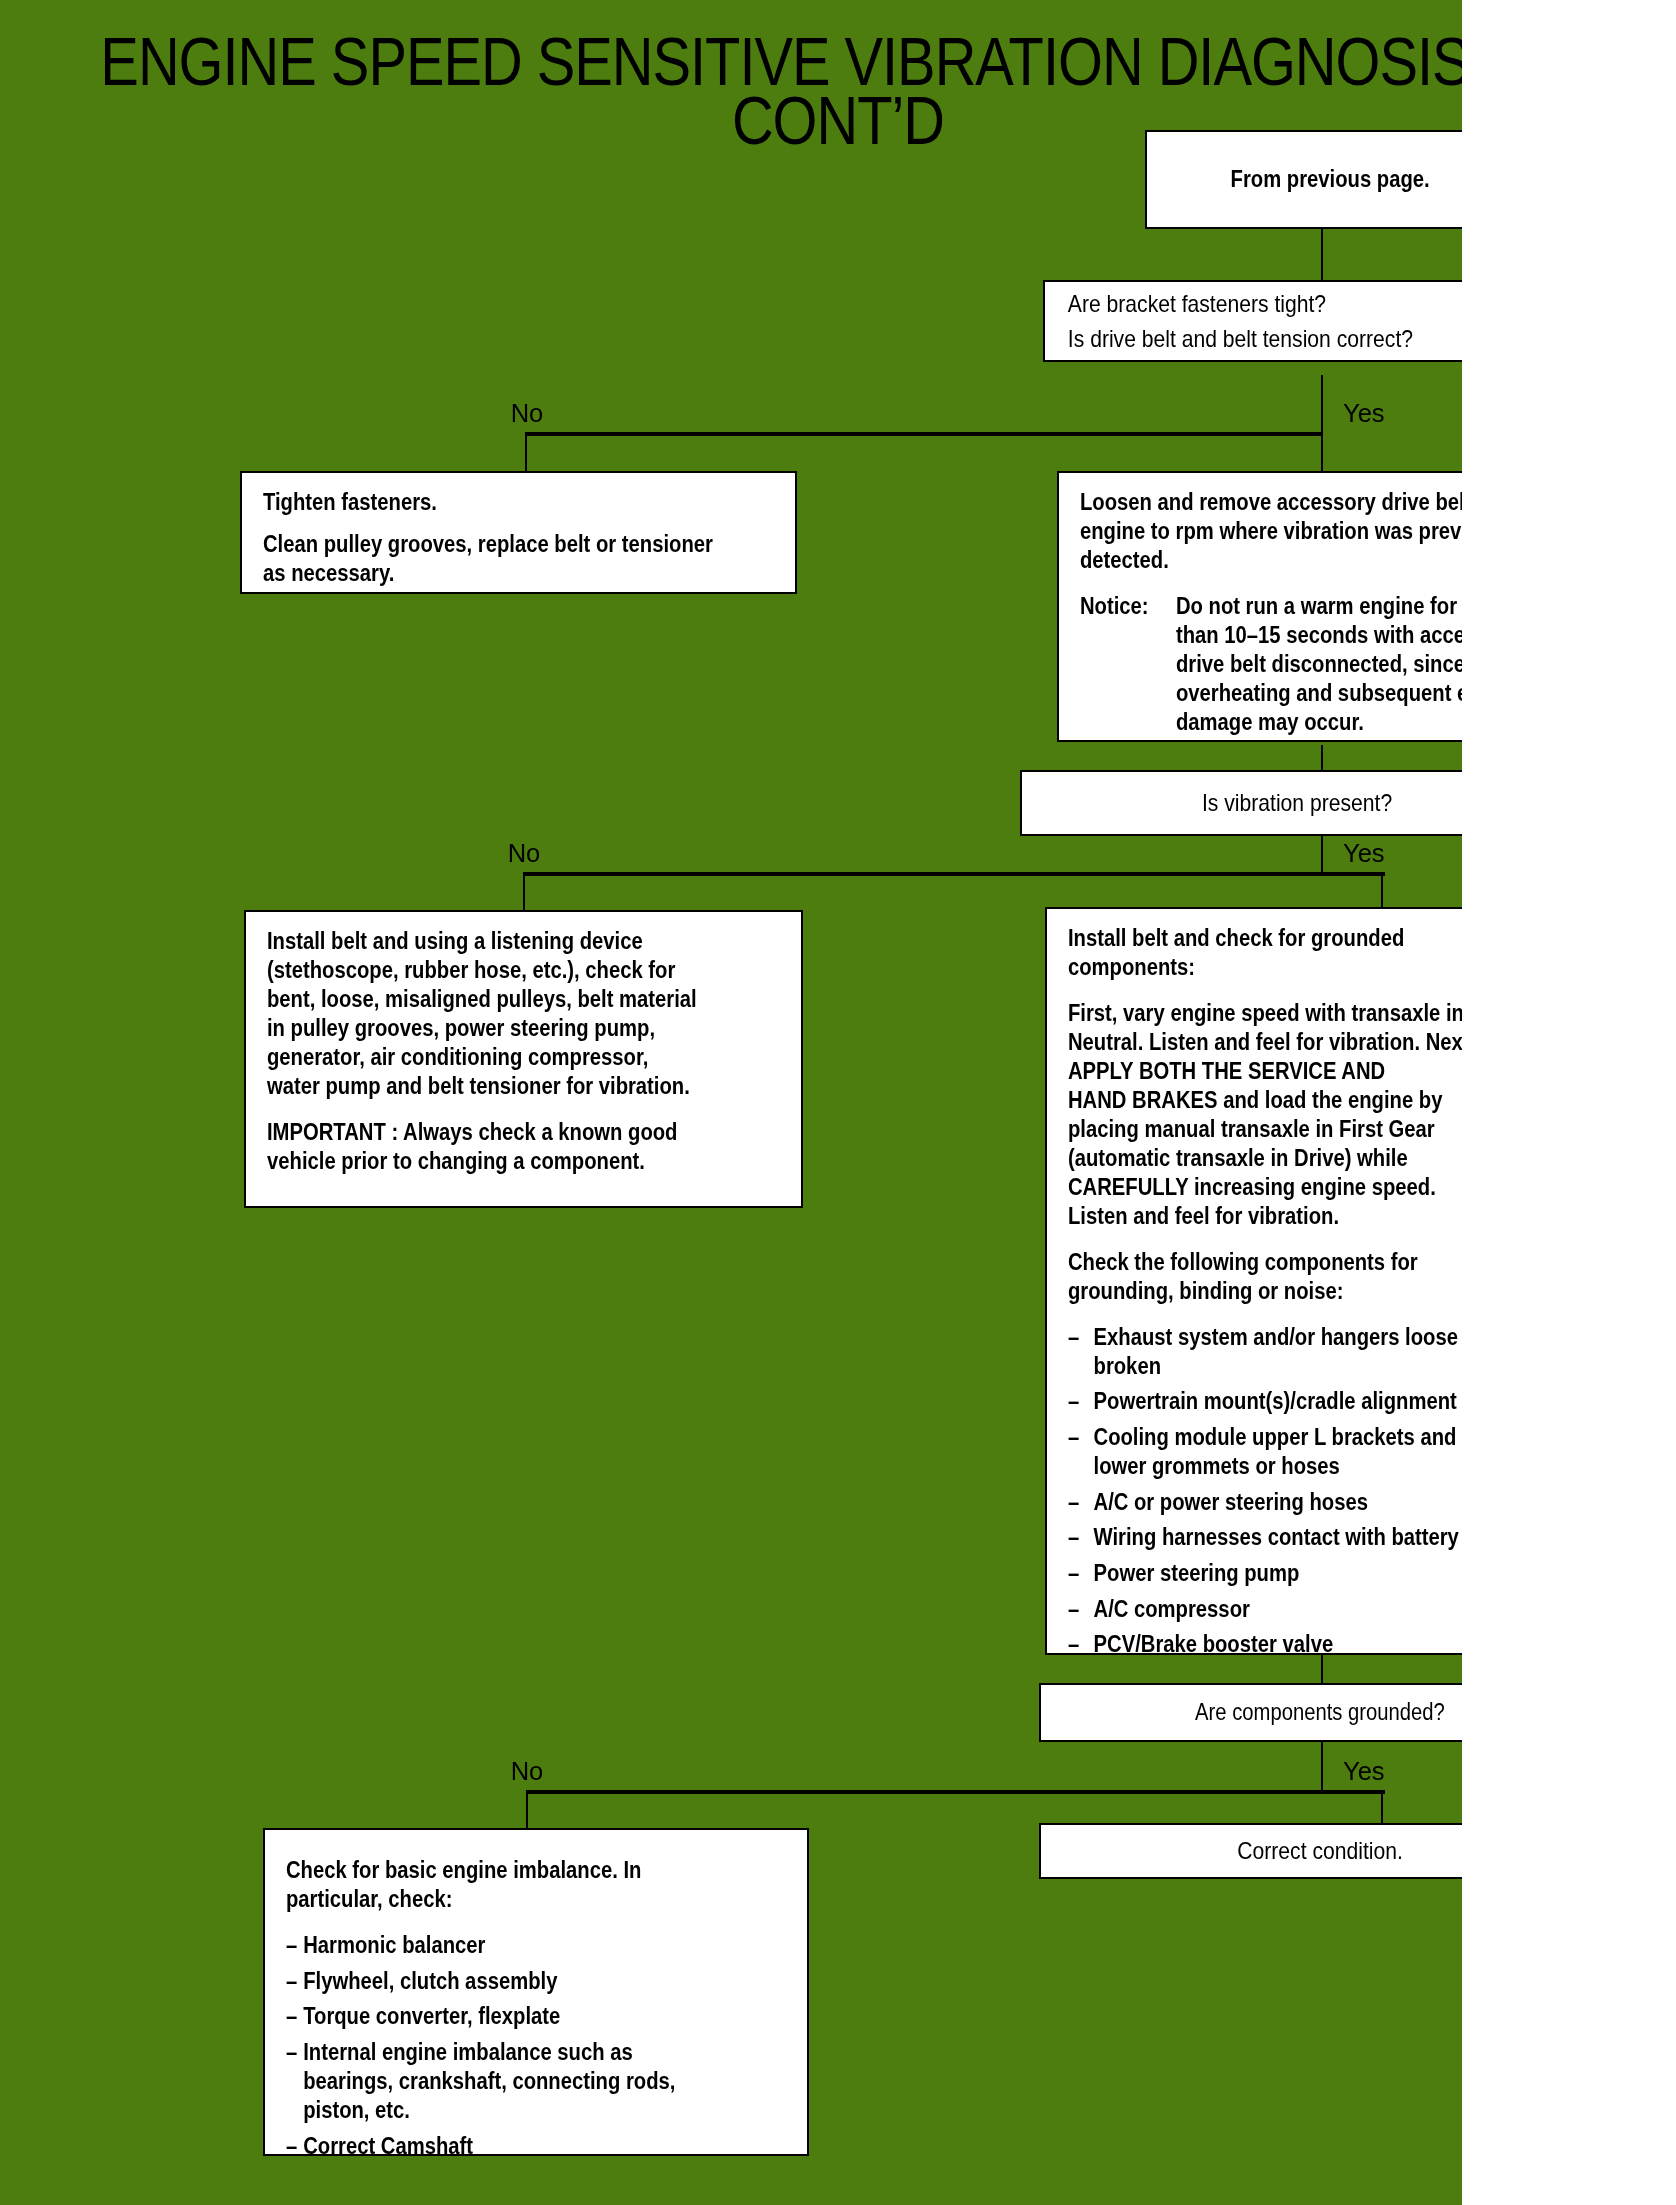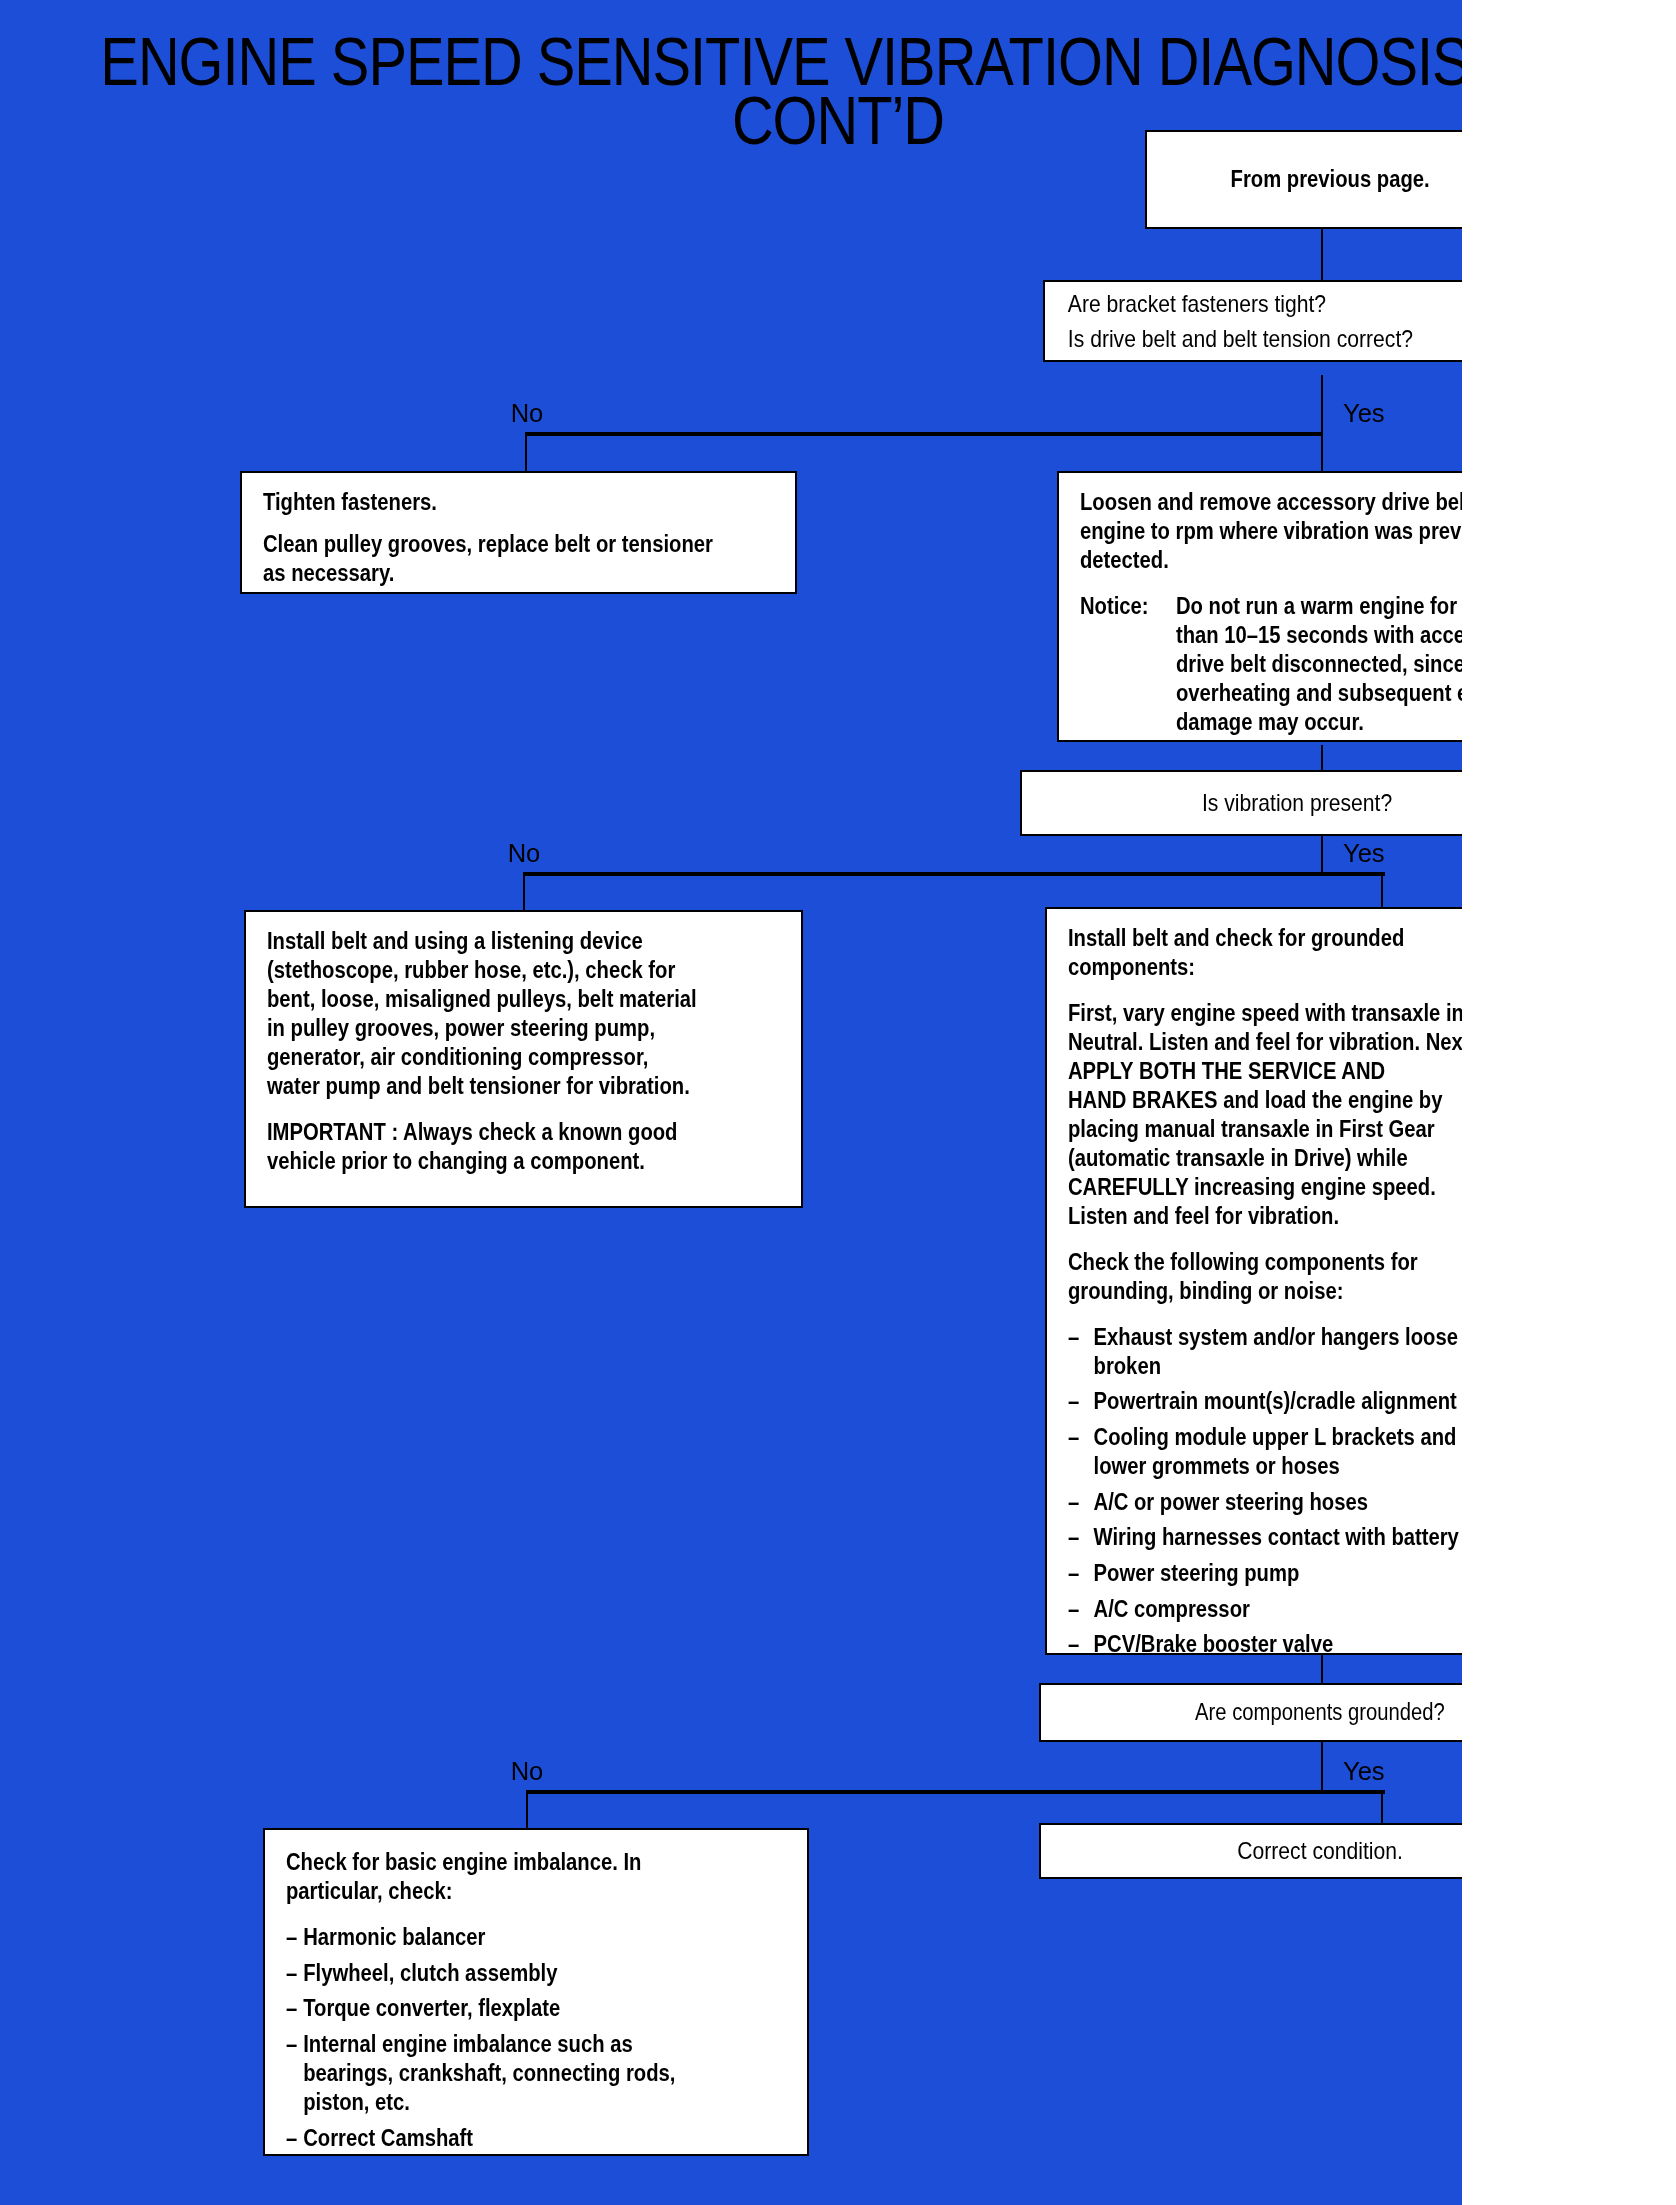--- a/index.html
+++ b/index.html
@@ -1,18 +1,18 @@
 <!DOCTYPE html>
 <html style="font-size:9.7px"><head>
 <meta charset="utf-8">
 <style>
   * { margin:0; padding:0; box-sizing:border-box; }
   html, body { width:1676px; height:2205px; background:#ffffff; color:#000;
     font-family:"Liberation Sans","DejaVu Sans",sans-serif; }
-  .page { position:absolute; top:0; left:0; width:1462px; height:2205px; background:#1d4ed8; overflow:hidden; }
+  .page { position:absolute; top:0; left:0; width:1462px; height:2205px; background:#4d7c0f; overflow:hidden; }
 
   .title-line { position:absolute; width:1676px; text-align:center; font-size:68px; line-height:68px;
     letter-spacing:-1.2px; transform:scaleX(0.85); white-space:nowrap; }
   .title-1 { top:27px; left:-53px; }
   .title-2 { top:86px; left:0; }
 
   .box { position:absolute; border:2.4px solid #000; background:#fff; }
   .center-box { display:flex; align-items:center; justify-content:center; text-align:center; }
   .text-box { padding:14.6px 7.3px 9.7px 20.7px; }
 
@@ -177,21 +177,21 @@
           <span class="li-text ml">PCV/Brake booster valve</span>
         </div>
       </div>
     </div>
   </div>
 
   <div class="box center-box" style="left:1039px;top:1683px;width:562px;height:59px;font-size:23px;">
     <span class="condense-c">Are components grounded?</span>
   </div>
 
-  <div class="box text-box fs" style="left:263px;top:1828px;width:546px;height:328px;padding-top:18px;">
+  <div class="box text-box fs" style="left:263px;top:1828px;width:546px;height:328px;padding-top:26px;">
     <div class="condense">
       <div class="para ml">Check for basic engine imbalance. In
 particular, check:</div>
       <div>
         <div class="li">
           <span class="dash-tight">–</span>
           <span class="li-text ml">Harmonic balancer</span>
         </div>
         <div class="li">
           <span class="dash-tight">–</span>

